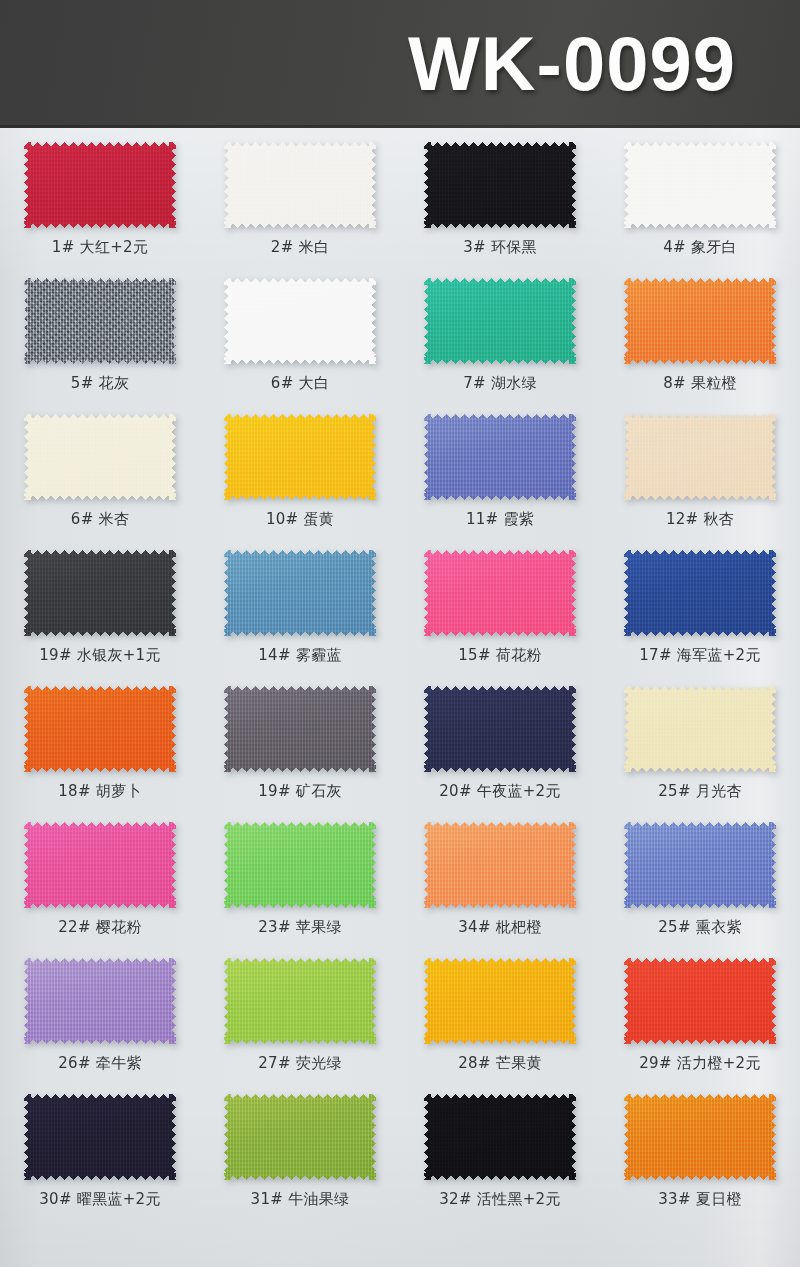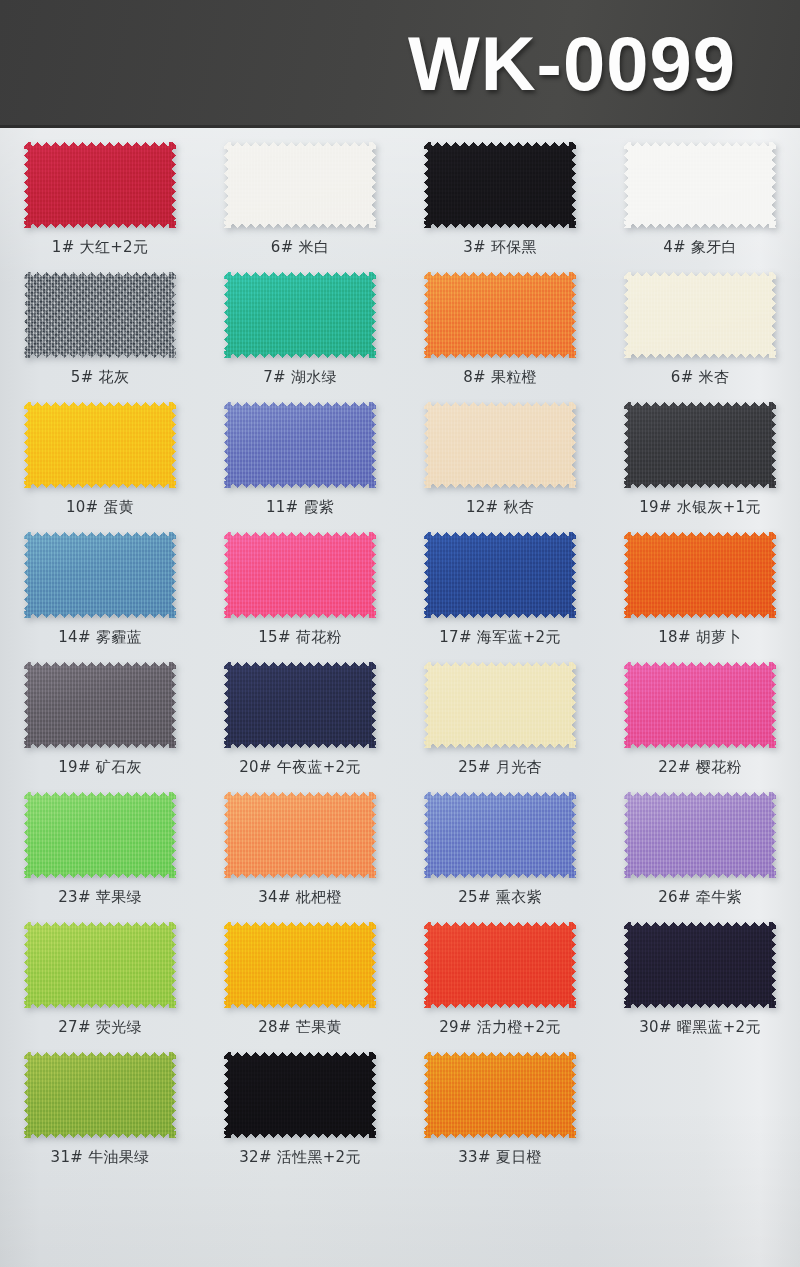--- a/index.html
+++ b/index.html
@@ -47,21 +47,21 @@
     content:"";position:absolute;inset:0;
     background:linear-gradient(180deg,rgba(255,255,255,.35) 0%,rgba(255,255,255,0) 14%,rgba(0,0,0,0) 86%,rgba(0,0,0,.04) 100%);
     pointer-events:none;
   }
 
   .grid{
     position:absolute;left:0;top:0;width:800px;
     display:grid;
     grid-template-columns:repeat(4,200px);
     grid-auto-rows:130px;
-    row-gap:0;
+    row-gap:6px;
   }
   .grid .cell:nth-child(n+29){ 
     height:135px;
   }
 
   .cell{
     position:relative;
     display:flex;flex-direction:column;align-items:center;justify-content:flex-start;
     padding-top:14px;
     box-sizing:border-box;
@@ -147,39 +147,45 @@
       <div class="cell">
         <div class="swatch-wrap">
           <div class="swatch" style="background: rgb(195, 35, 60);"></div>
         </div>
         <div class="label">1# 大红+2元</div>
       </div>
       <div class="cell">
         <div class="swatch-wrap">
           <div class="swatch pale" style="background: rgb(243, 242, 238);"></div>
         </div>
-        <div class="label">6# 米白</div>
+        <div class="label">2# 米白</div>
       </div>
       <div class="cell">
         <div class="swatch-wrap">
           <div class="swatch" style="background: rgb(23, 22, 26);"></div>
         </div>
         <div class="label">3# 环保黑</div>
       </div>
       <div class="cell">
         <div class="swatch-wrap">
           <div class="swatch pale" style="background: rgb(246, 246, 244);"></div>
         </div>
         <div class="label">4# 象牙白</div>
       </div>
       <div class="cell">
         <div class="swatch-wrap">
           <div class="swatch heather" style="background: rgb(126, 132, 138);"></div>
         </div>
         <div class="label">5# 花灰</div>
+      </div>
+      <div class="cell">
+        <div class="swatch-wrap">
+          <div class="swatch pale" style="background: rgb(247, 248, 247);"></div>
+        </div>
+        <div class="label">6# 大白</div>
       </div>
       <div class="cell">
         <div class="swatch-wrap">
           <div class="swatch" style="background: rgb(43, 180, 146);"></div>
         </div>
         <div class="label">7# 湖水绿</div>
       </div>
       <div class="cell">
         <div class="swatch-wrap">
           <div class="swatch" style="background: rgb(239, 128, 56);"></div>

